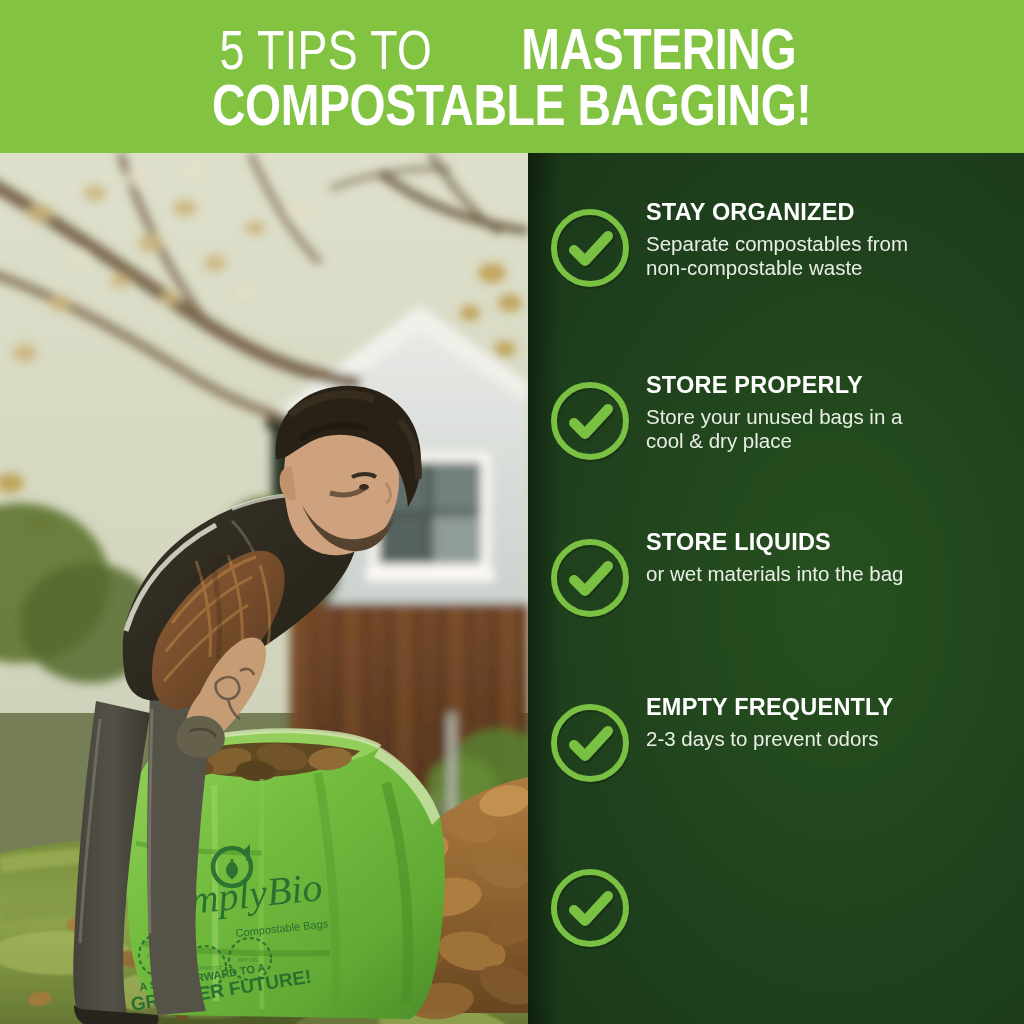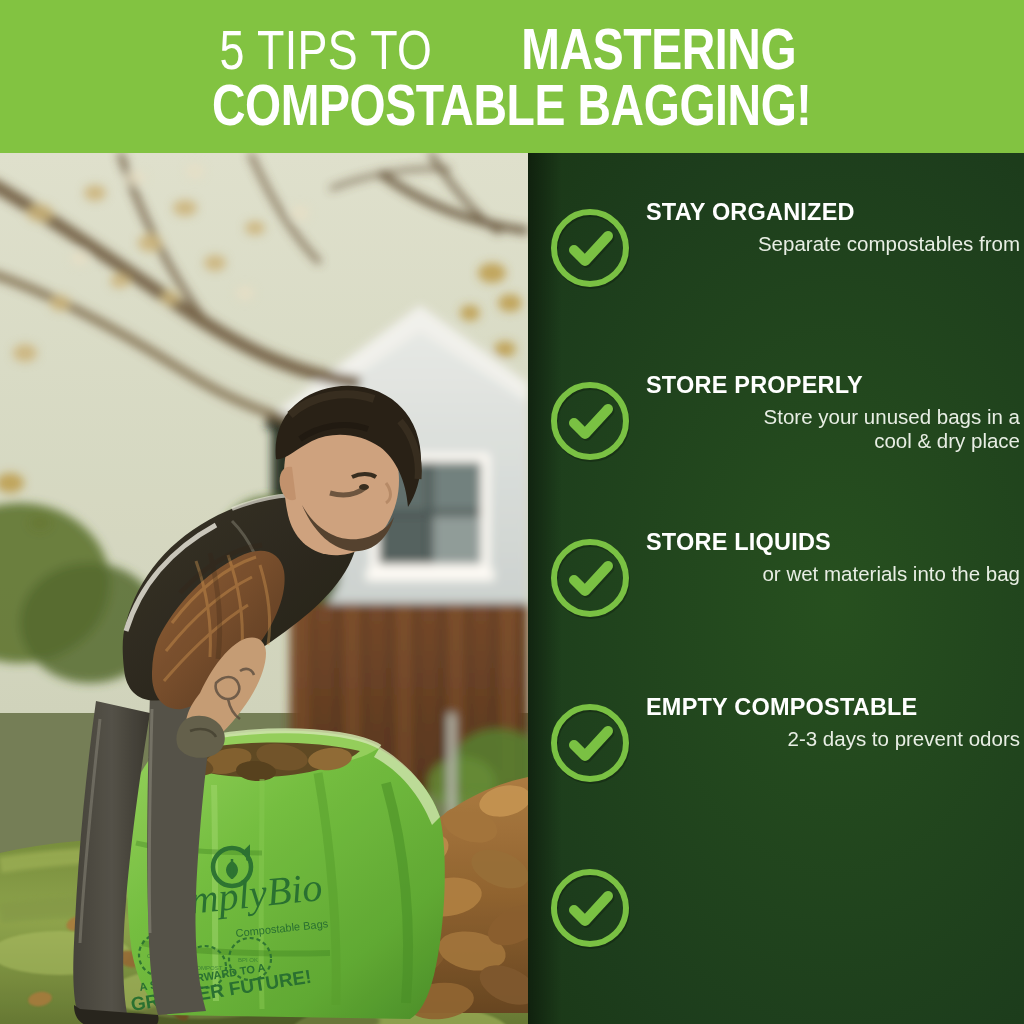--- a/index.html
+++ b/index.html
@@ -87,21 +87,20 @@
     line-height:1.05;
     margin:0 0 7px 0;
     white-space:nowrap;
   }
   .tip-body{
     color:#e8eee4;
     font-size:20.5px;
     font-weight:300;
     line-height:1.20;
     margin:0;
-    text-align:right;
   }
   .tip-body span{display:block;white-space:nowrap;}
 </style>
 </head>
 <body>
 
 <div id="infographic">
 
   <div id="header-band">
     <div class="title-line" id="title-line-1">
@@ -446,20 +445,21 @@
           <circle cx="41" cy="42" r="36" fill="none" stroke="#000000" stroke-width="6" opacity=".22"></circle>
           <circle cx="40" cy="40" r="36" fill="none" stroke="#7ac143" stroke-width="6"></circle>
           <path d="M24,42 L35,53 L58,28" fill="none" stroke="#000000" stroke-width="10" stroke-linecap="round" stroke-linejoin="round" opacity=".2" transform="translate(1.5,2)"></path>
           <path d="M24,42 L35,53 L58,28" fill="none" stroke="#7ac143" stroke-width="10" stroke-linecap="round" stroke-linejoin="round"></path>
         </svg>
       </div>
       <div class="tip-text">
         <p class="tip-heading">STAY ORGANIZED</p>
         <p class="tip-body">
           <span>Separate compostables from</span>
+          <span>non-compostable waste</span>
         </p>
       </div>
     </div>
 
     <div class="tip" style="top:220px">
       <div class="tip-icon">
         <svg viewBox="0 0 82 82">
           <circle cx="41" cy="42" r="36" fill="none" stroke="#000000" stroke-width="6" opacity=".22"></circle>
           <circle cx="40" cy="40" r="36" fill="none" stroke="#7ac143" stroke-width="6"></circle>
           <path d="M24,42 L35,53 L58,28" fill="none" stroke="#000000" stroke-width="10" stroke-linecap="round" stroke-linejoin="round" opacity=".2" transform="translate(1.5,2)"></path>
@@ -495,21 +495,21 @@
     <div class="tip" style="top:542px">
       <div class="tip-icon">
         <svg viewBox="0 0 82 82">
           <circle cx="41" cy="42" r="36" fill="none" stroke="#000000" stroke-width="6" opacity=".22"></circle>
           <circle cx="40" cy="40" r="36" fill="none" stroke="#7ac143" stroke-width="6"></circle>
           <path d="M24,42 L35,53 L58,28" fill="none" stroke="#000000" stroke-width="10" stroke-linecap="round" stroke-linejoin="round" opacity=".2" transform="translate(1.5,2)"></path>
           <path d="M24,42 L35,53 L58,28" fill="none" stroke="#7ac143" stroke-width="10" stroke-linecap="round" stroke-linejoin="round"></path>
         </svg>
       </div>
       <div class="tip-text">
-        <p class="tip-heading">EMPTY COMPOSTABLE</p>
+        <p class="tip-heading">EMPTY FREQUENTLY</p>
         <p class="tip-body">
           <span>2-3 days to prevent odors</span>
         </p>
       </div>
     </div>
 
     <div class="tip" style="top:707px">
       <div class="tip-icon">
         <svg viewBox="0 0 82 82">
           <circle cx="41" cy="42" r="36" fill="none" stroke="#000000" stroke-width="6" opacity=".22"></circle>

